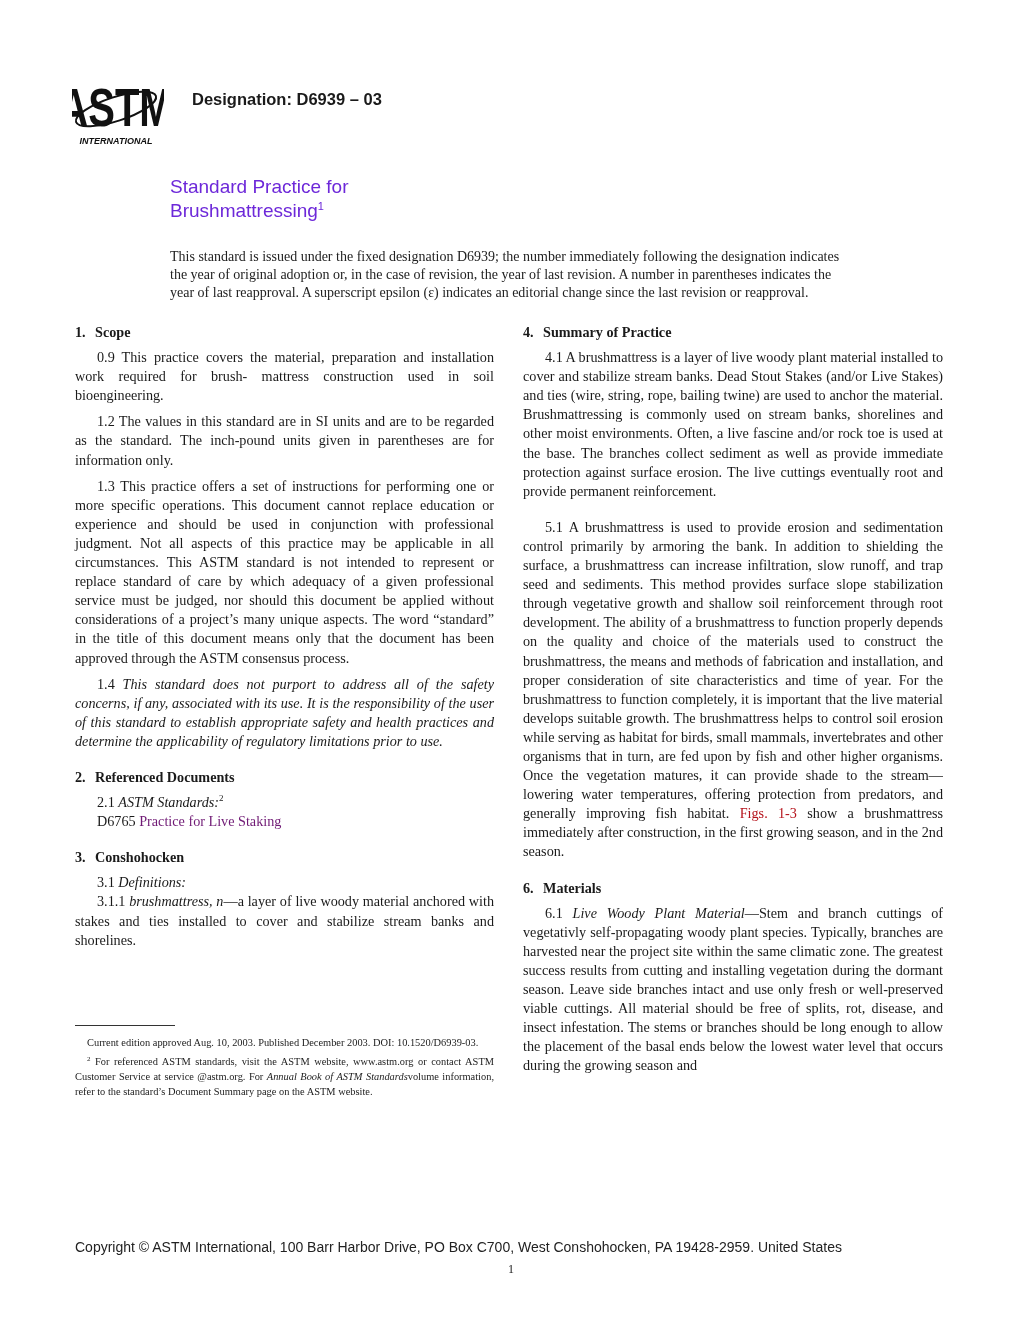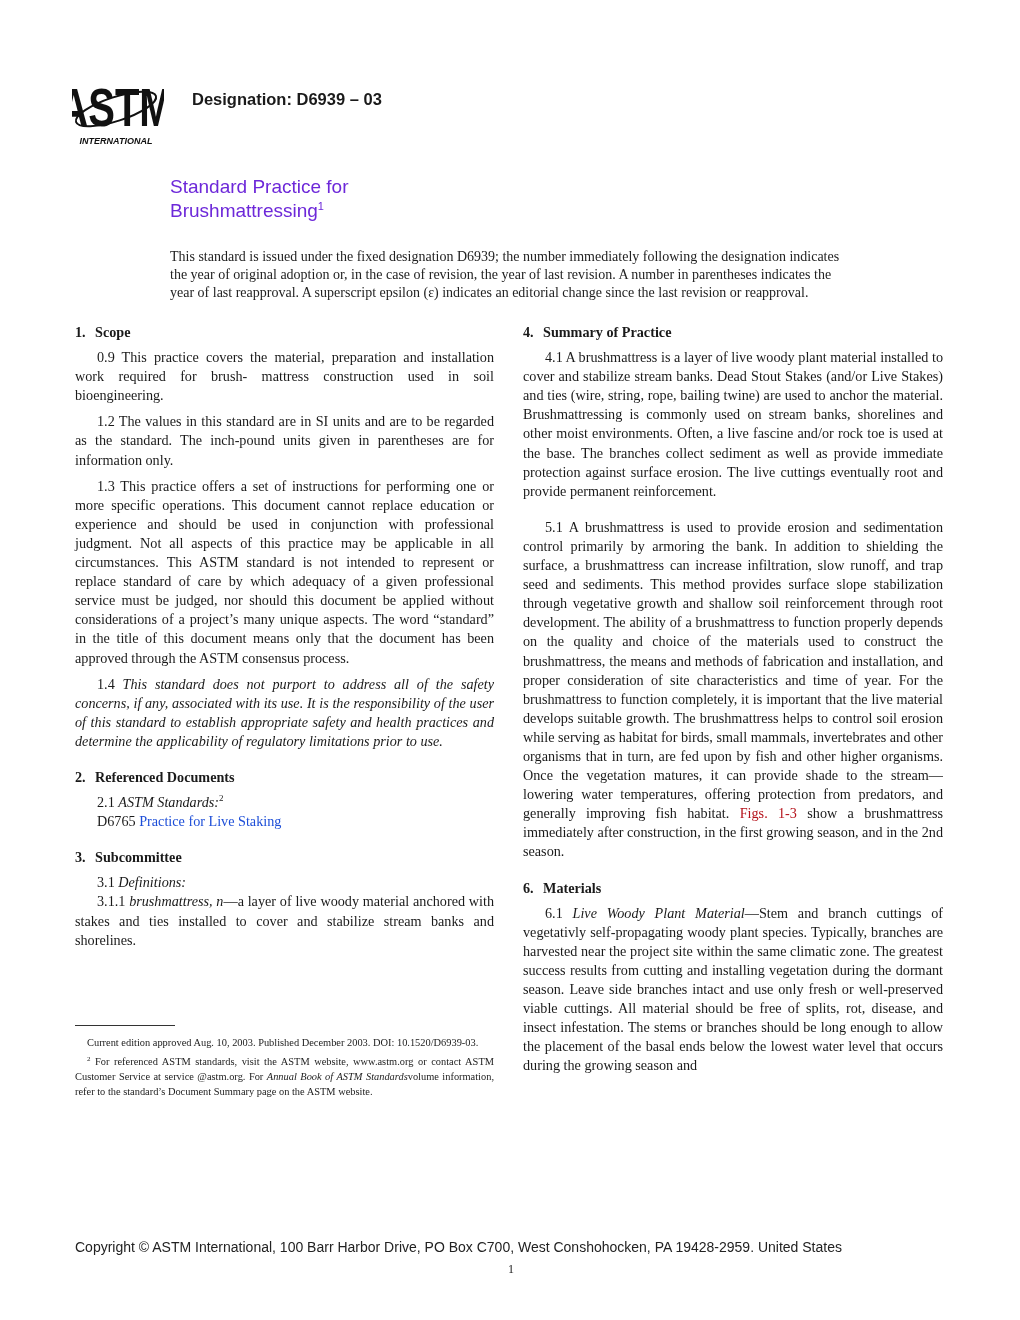--- a/index.html
+++ b/index.html
@@ -11,21 +11,21 @@
   .notice { position: absolute; left: 170px; top: 248px; width: 680px; font-family: "Liberation Serif", serif; font-size: 14px; line-height: 18px; text-align: left; color: #222; }
   .col { position: absolute; font-family: "Liberation Serif", serif; font-size: 14.2px; line-height: 19.1px; color: #1a1a1a; }
   .col.left { left: 75px; top: 323px; width: 419px; }
   .col.right { left: 523px; top: 323px; width: 420px; }
   .h { font-weight: bold; margin: 0 0 6px 0; }
   .h .num { display: inline-block; width: 20px; }
   .p { margin: 0 0 7px 0; text-align: justify; text-indent: 22px; }
   .p.tight { margin: 0; }
   .indent { padding-left: 22px; margin: 0; }
   .sec-gap { height: 10px; }
-  .link-blue { color: #1d4ed8; }
+  .link-blue { color: #701a75; }
   .link-red { color: #b5121b; }
   .footnote-rule { position: absolute; left: 75px; top: 1025px; width: 100px; border-top: 1px solid #333; }
   .footnotes { position: absolute; left: 75px; top: 1036px; width: 419px; font-family: "Liberation Serif", serif; font-size: 10.4px; line-height: 14.9px; color: #222; }
   .footnotes .fp { margin: 0 0 1px 0; text-align: justify; text-indent: 12px; }
   .footnotes sup { font-size: 7px; }
   .copyright { position: absolute; left: 75px; top: 1239px; font-family: "Liberation Sans", sans-serif; font-size: 14px; color: #222; }
   .pagenum { position: absolute; left: 508px; top: 1262px; font-family: "Liberation Serif", serif; font-size: 12px; color: #222; }
   sup.s { font-size: 9px; vertical-align: super; line-height: 0; }
 </style>
 </head>
@@ -54,21 +54,21 @@
   <p class="p">1.2  The values in this standard are in SI units and are to be regarded as the standard. The inch-pound units given in parentheses are for information only.</p>
   <p class="p">1.3  This practice offers a set of instructions for performing one or more specific operations. This document cannot replace education or experience and should be used in conjunction with professional judgment. Not all aspects of this practice may be applicable in all circumstances. This ASTM standard is not intended to represent or replace standard of care by which adequacy of a given professional service must be judged, nor should this document be applied without considerations of a project’s many unique aspects. The word “standard” in the title of this document means only that the document has been approved through the ASTM consensus process.</p>
   <p class="p"><span>1.4 </span><em>This standard does not purport to address all of the safety concerns, if any, associated with its use. It is the responsibility of the user of this standard to establish appropriate safety and health practices and determine the applicability of regulatory limitations prior to use.</em></p>
   <div class="sec-gap"></div>
 
   <div class="h"><span class="num">2.</span><span>Referenced Documents</span></div>
   <p class="indent"><span>2.1 </span><em>ASTM Standards:</em><sup class="s">2</sup></p>
   <p class="indent" style="margin-bottom:7px;"><span>D6765 </span><a class="link-blue">Practice for Live Staking</a></p>
   <div class="sec-gap"></div>
 
-  <div class="h"><span class="num">3.</span><span>Subcommittee</span></div>
+  <div class="h"><span class="num">3.</span><span>Conshohocken</span></div>
   <p class="indent"><span>3.1 </span><em>Definitions:</em></p>
   <p class="p tight"><span>3.1.1 </span><em>brushmattress, n</em><span>—a layer of live woody material anchored with stakes and ties installed to cover and stabilize stream banks and shorelines.</span></p>
 </div>
 
 <div class="col right">
   <div class="h"><span class="num">4.</span><span>Summary of Practice</span></div>
   <p class="p">4.1  A brushmattress is a layer of live woody plant material installed to cover and stabilize stream banks. Dead Stout Stakes (and/or Live Stakes) and ties (wire, string, rope, bailing twine) are used to anchor the material. Brushmattressing is commonly used on stream banks, shorelines and other moist environments. Often, a live fascine and/or rock toe is used at the base. The branches collect sediment as well as provide immediate protection against surface erosion. The live cuttings eventually root and provide permanent reinforcement.</p>
   <div class="sec-gap"></div>
 
   <p class="p"><span>5.1  A brushmattress is used to provide erosion and sedimentation control primarily by armoring the bank. In addition to shielding the surface, a brushmattress can increase infiltration, slow runoff, and trap seed and sediments. This method provides surface slope stabilization through vegetative growth and shallow soil reinforcement through root development. The ability of a brushmattress to function properly depends on the quality and choice of the materials used to construct the brushmattress, the means and methods of fabrication and installation, and proper consideration of site characteristics and time of year. For the brushmattress to function completely, it is important that the live material develops suitable growth. The brushmattress helps to control soil erosion while serving as habitat for birds, small mammals, invertebrates and other organisms that in turn, are fed upon by fish and other higher organisms. Once the vegetation matures, it can provide shade to the stream—lowering water temperatures, offering protection from predators, and generally improving fish habitat. </span><a class="link-red">Figs. 1-3</a><span> show a brushmattress immediately after construction, in the first growing season, and in the 2nd season.</span></p>

